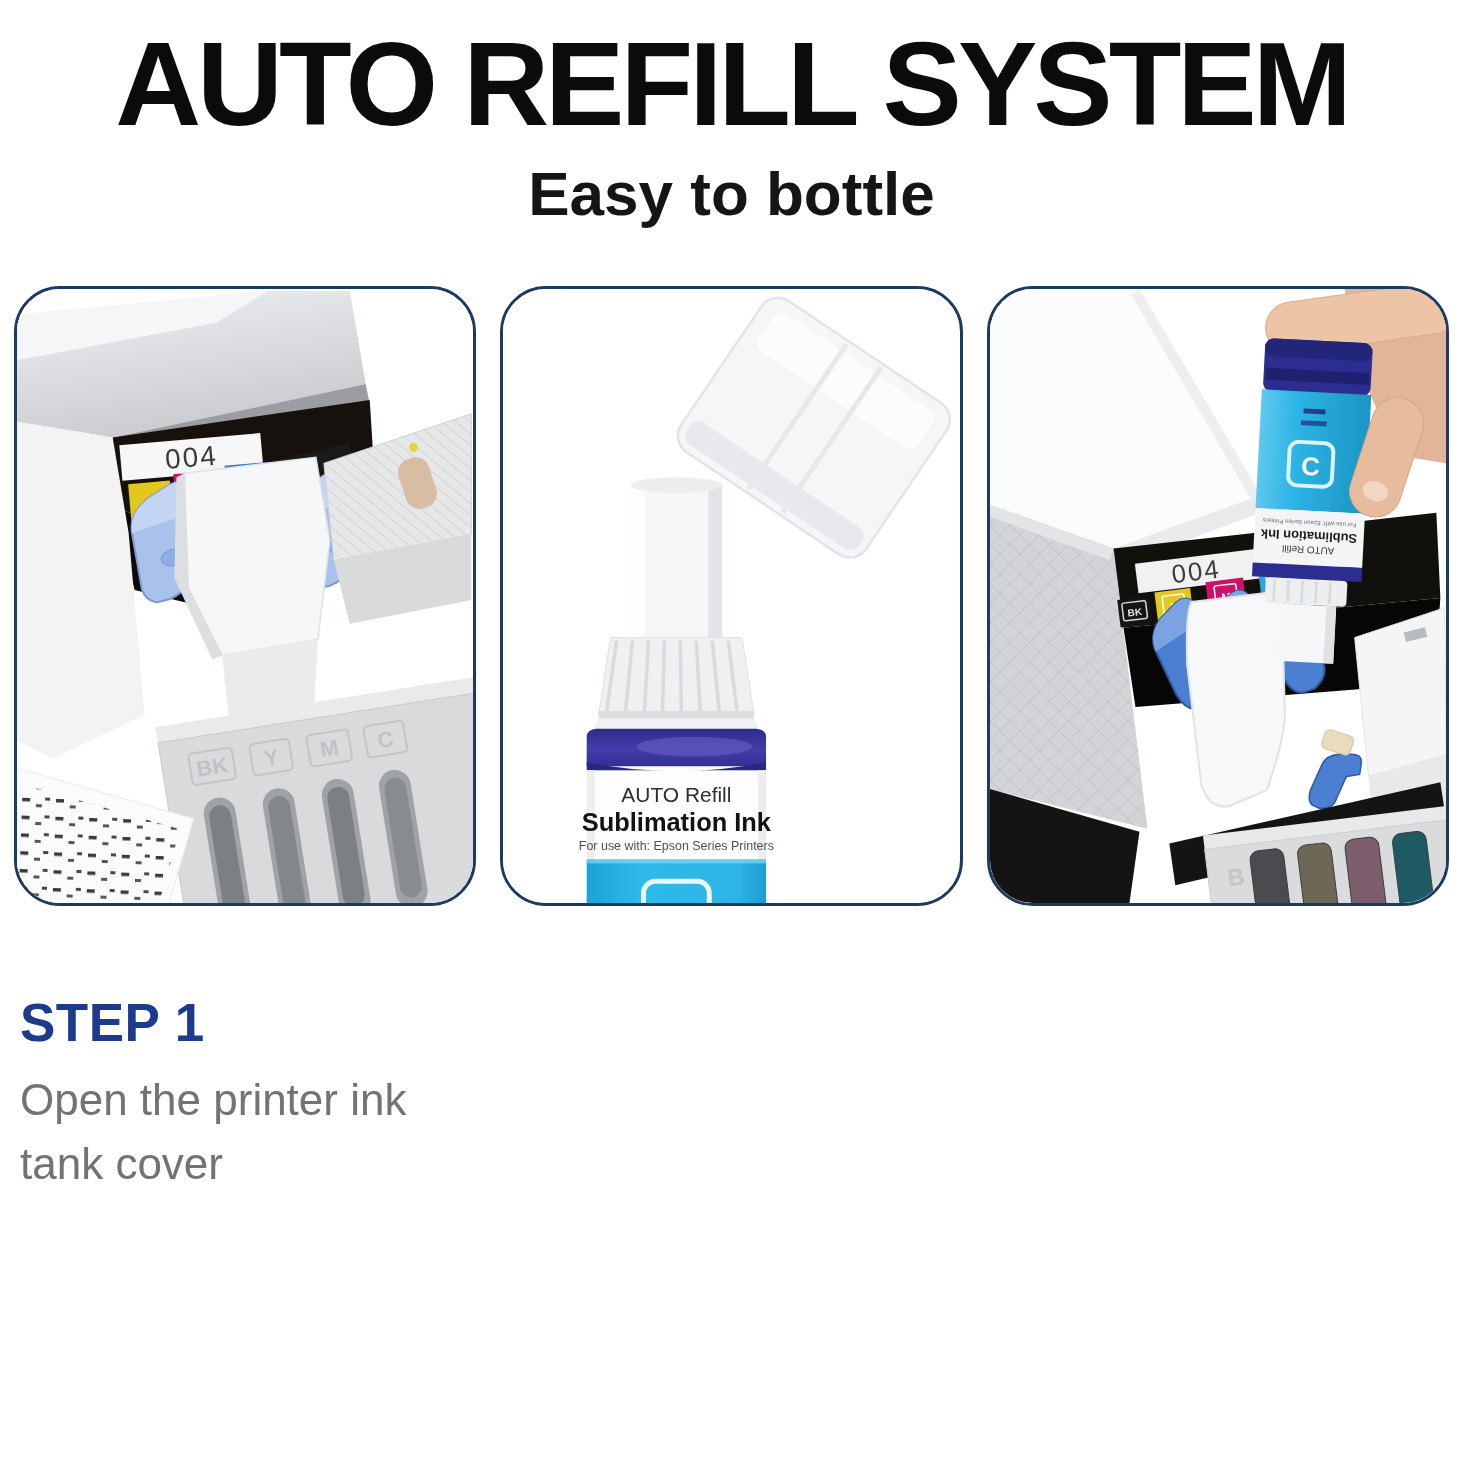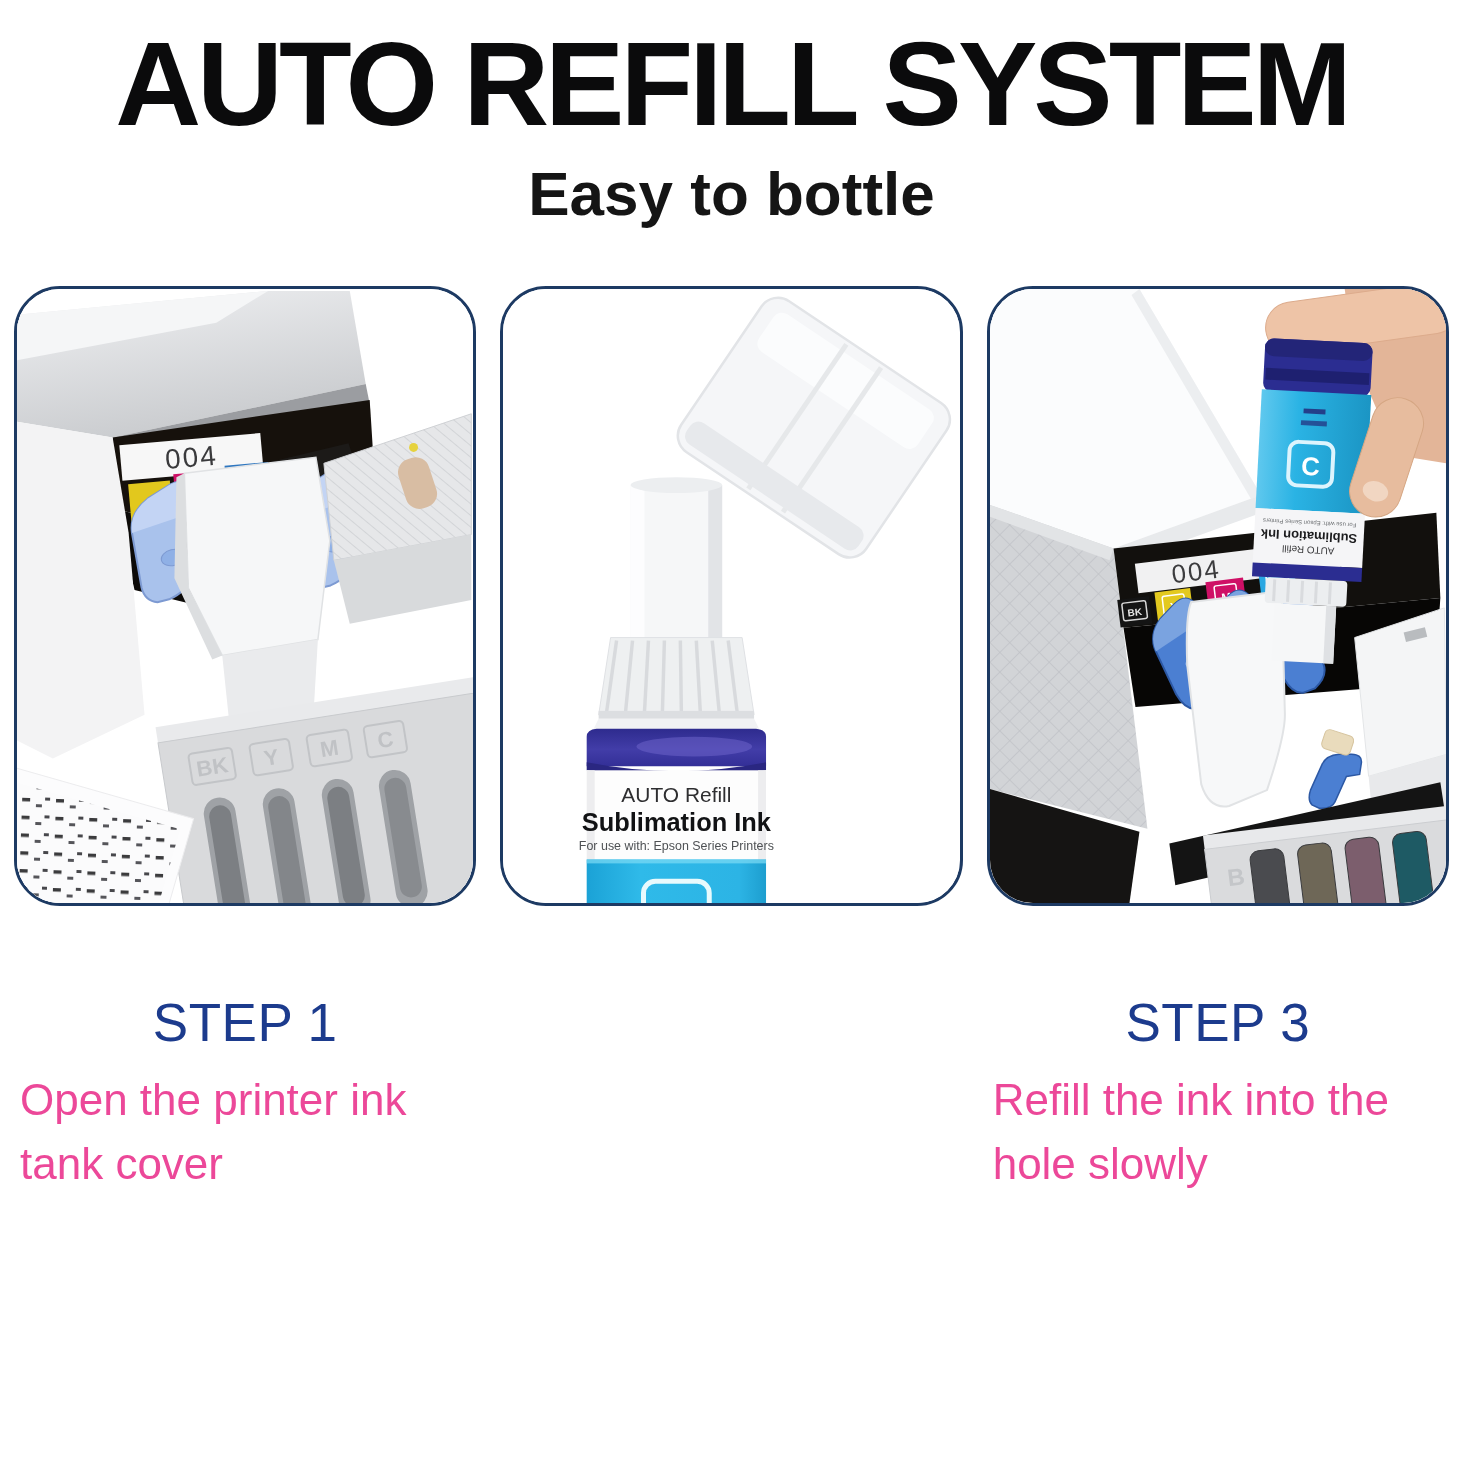--- a/index.html
+++ b/index.html
@@ -25,24 +25,24 @@
     flex:1;height:620px;margin:0;box-sizing:border-box;
     border:3px solid #1d3a63;border-radius:46px;overflow:hidden;background:#ffffff;
   }
   .panel svg{display:block;width:100%;height:100%;}
   .captions{
     display:flex;gap:24px;padding:0 14px;box-sizing:border-box;
     margin-top:88px;
   }
   .caption{flex:1;box-sizing:border-box;padding:0 6px;}
   .step-heading{
-    font-size:53px;font-weight:400;color:#1c3b8d;letter-spacing:0.5px;line-height:1.1;text-align:center;
+    font-size:53px;font-weight:700;color:#1c3b8d;letter-spacing:0.5px;line-height:1.1;
   }
   .step-desc{
-    margin-top:16px;font-size:44px;font-weight:400;color:#ec4899;
+    margin-top:16px;font-size:44px;font-weight:400;color:#737373;
     line-height:1.45;white-space:pre-line;
   }
   svg text{font-family:"Liberation Sans",sans-serif;}
 </style>
 </head>
 <body>
 
 <div class="page">
 
   <h1 class="title">AUTO REFILL SYSTEM</h1>
@@ -400,20 +400,15 @@
   </div>
 
   <div class="captions">
     <div class="caption">
       <div class="step-heading">STEP 1</div>
       <div class="step-desc">Open the printer ink
 tank cover</div>
     </div>
     <div class="caption">
     </div>
-    <div class="caption">
-      <div class="step-heading">STEP 3</div>
-      <div class="step-desc">Refill the ink into the
-hole slowly</div>
-    </div>
   </div>
 
 </div>
 
 </body></html>

